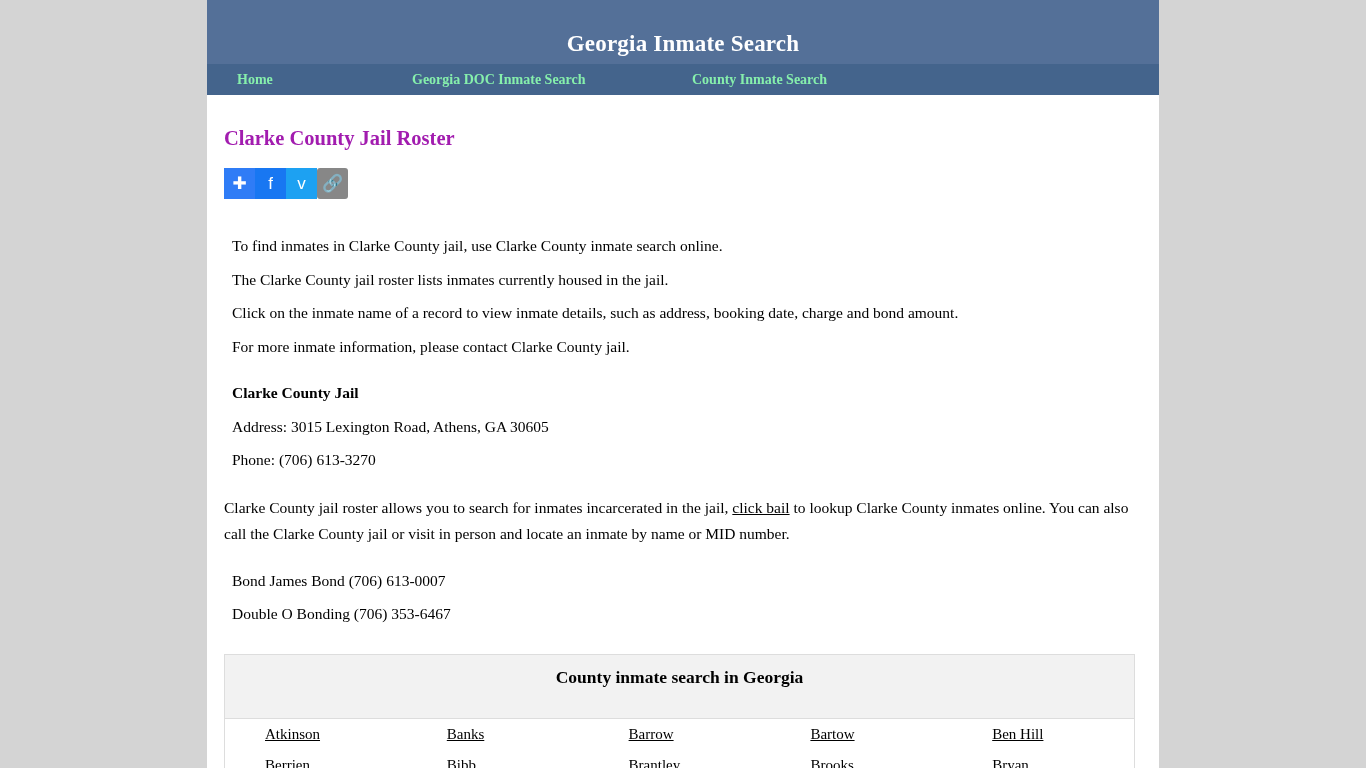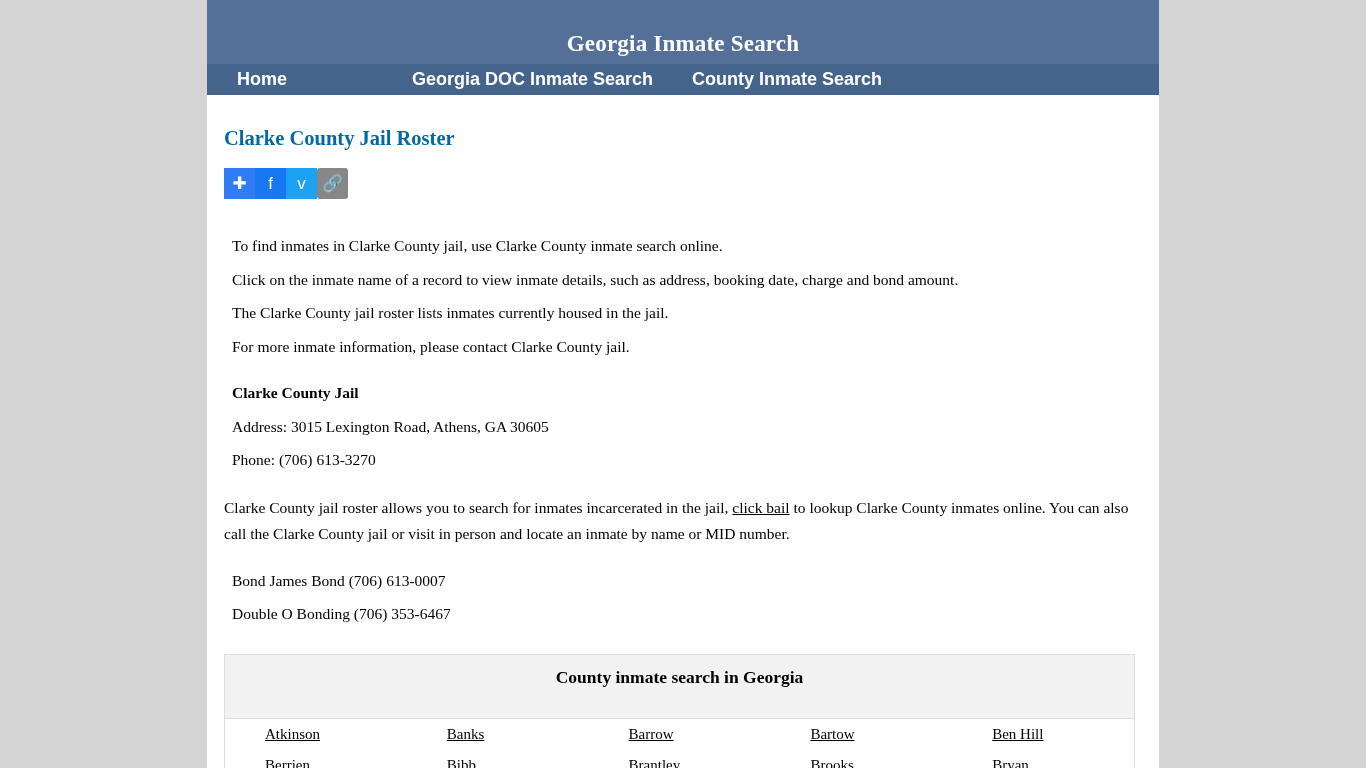--- a/index.html
+++ b/index.html
@@ -37,38 +37,38 @@
     margin-top: 23px;
   }
   .nav-bar {
     background: #44648c;
     height: 31px;
     display: flex;
     align-items: center;
     padding-left: 30px;
   }
   .nav-item {
-    color: #ffffff;
-    font-size: 18px;
-    font-weight: bold;
-    font-family: Liberation Sans, sans-serif;
+    color: #86efac;
+    font-size: 14px;
+    font-weight: bold;
+    font-family: Liberation Serif, serif;
     text-decoration: none;
     cursor: pointer;
     white-space: nowrap;
   }
   .nav-item.home { margin-right: 0; width: 175px; }
   .nav-item.doc { width: 280px; }
   .content {
     padding: 18px 24px 10px 17px;
   }
   h1.page-title {
     font-size: 20.5px;
     font-weight: bold;
     margin: 14px 0 0 0;
-    color: #0369a1;
+    color: #a21caf;
     font-family: "Liberation Serif", serif;
   }
   .share-row {
     margin-top: 18px;
     display: flex;
     gap: 0px;
     align-items: center;
   }
   .share-btn {
     width: 31px;
@@ -158,22 +158,22 @@
 
     <div class="share-row">
       <div class="share-btn generic">✚</div>
       <div class="share-btn facebook">f</div>
       <div class="share-btn twitter">ᴠ</div>
       <div class="share-btn copy">🔗</div>
     </div>
 
     <div class="body-text">
       <p>To find inmates in Clarke County jail, use Clarke County inmate search online.</p>
+      <p>The Clarke County jail roster lists inmates currently housed in the jail.</p>
       <p>Click on the inmate name of a record to view inmate details, such as address, booking date, charge and bond amount.</p>
-      <p>The Clarke County jail roster lists inmates currently housed in the jail.</p>
       <p>For more inmate information, please contact Clarke County jail.</p>
     </div>
 
     <div class="body-text block-gap">
       <p class="bold-line">Clarke County Jail</p>
       <p>Address: 3015 Lexington Road, Athens, GA 30605</p>
       <p>Phone: (706) 613-3270</p>
     </div>
 
     <div class="para"><span>Clarke County jail roster allows you to search for inmates incarcerated in the jail, </span><a class="inline-link">click bail</a><span> to lookup Clarke County inmates online. You can also call the Clarke County jail or visit in person and locate an inmate by name or MID number.</span></div>

